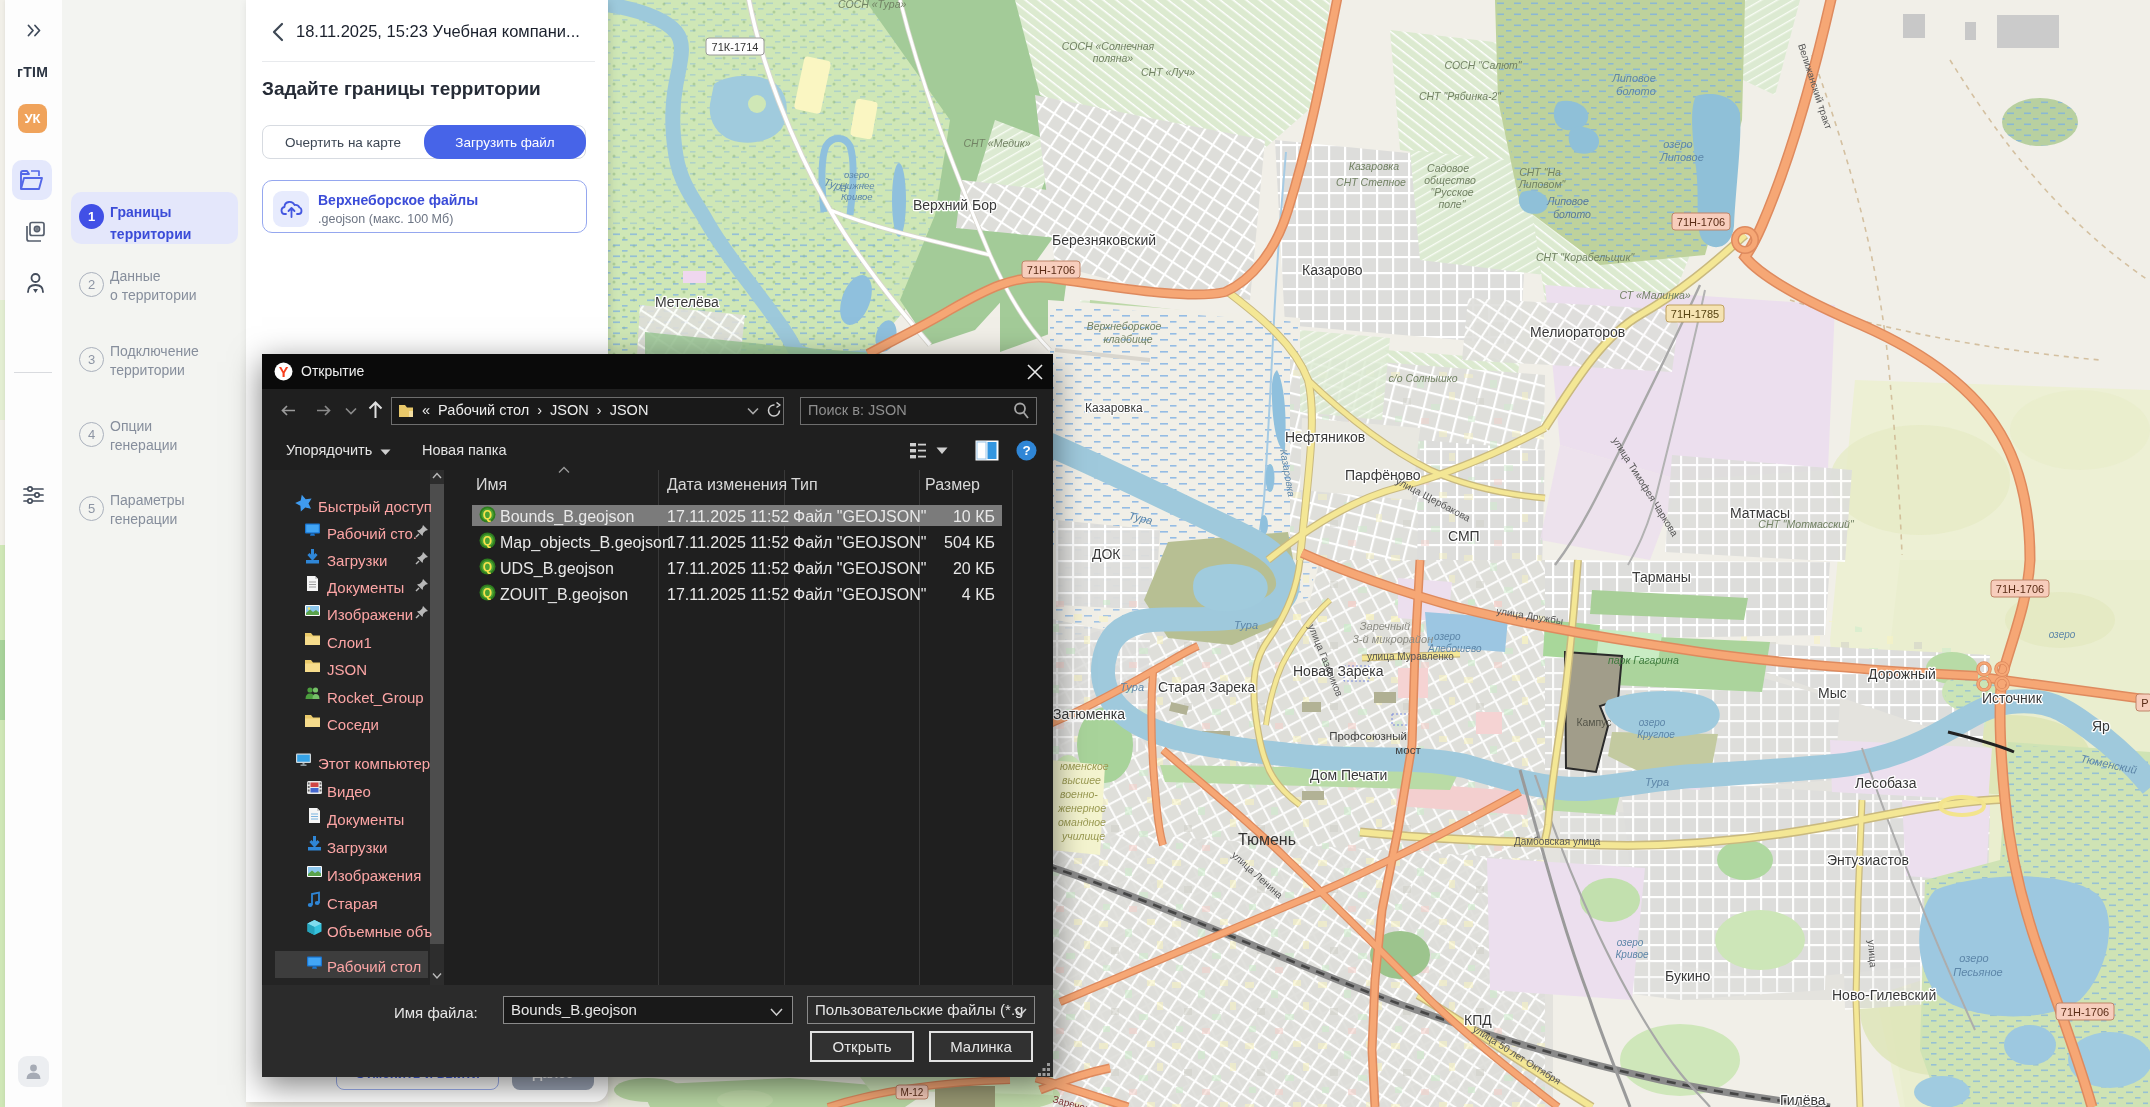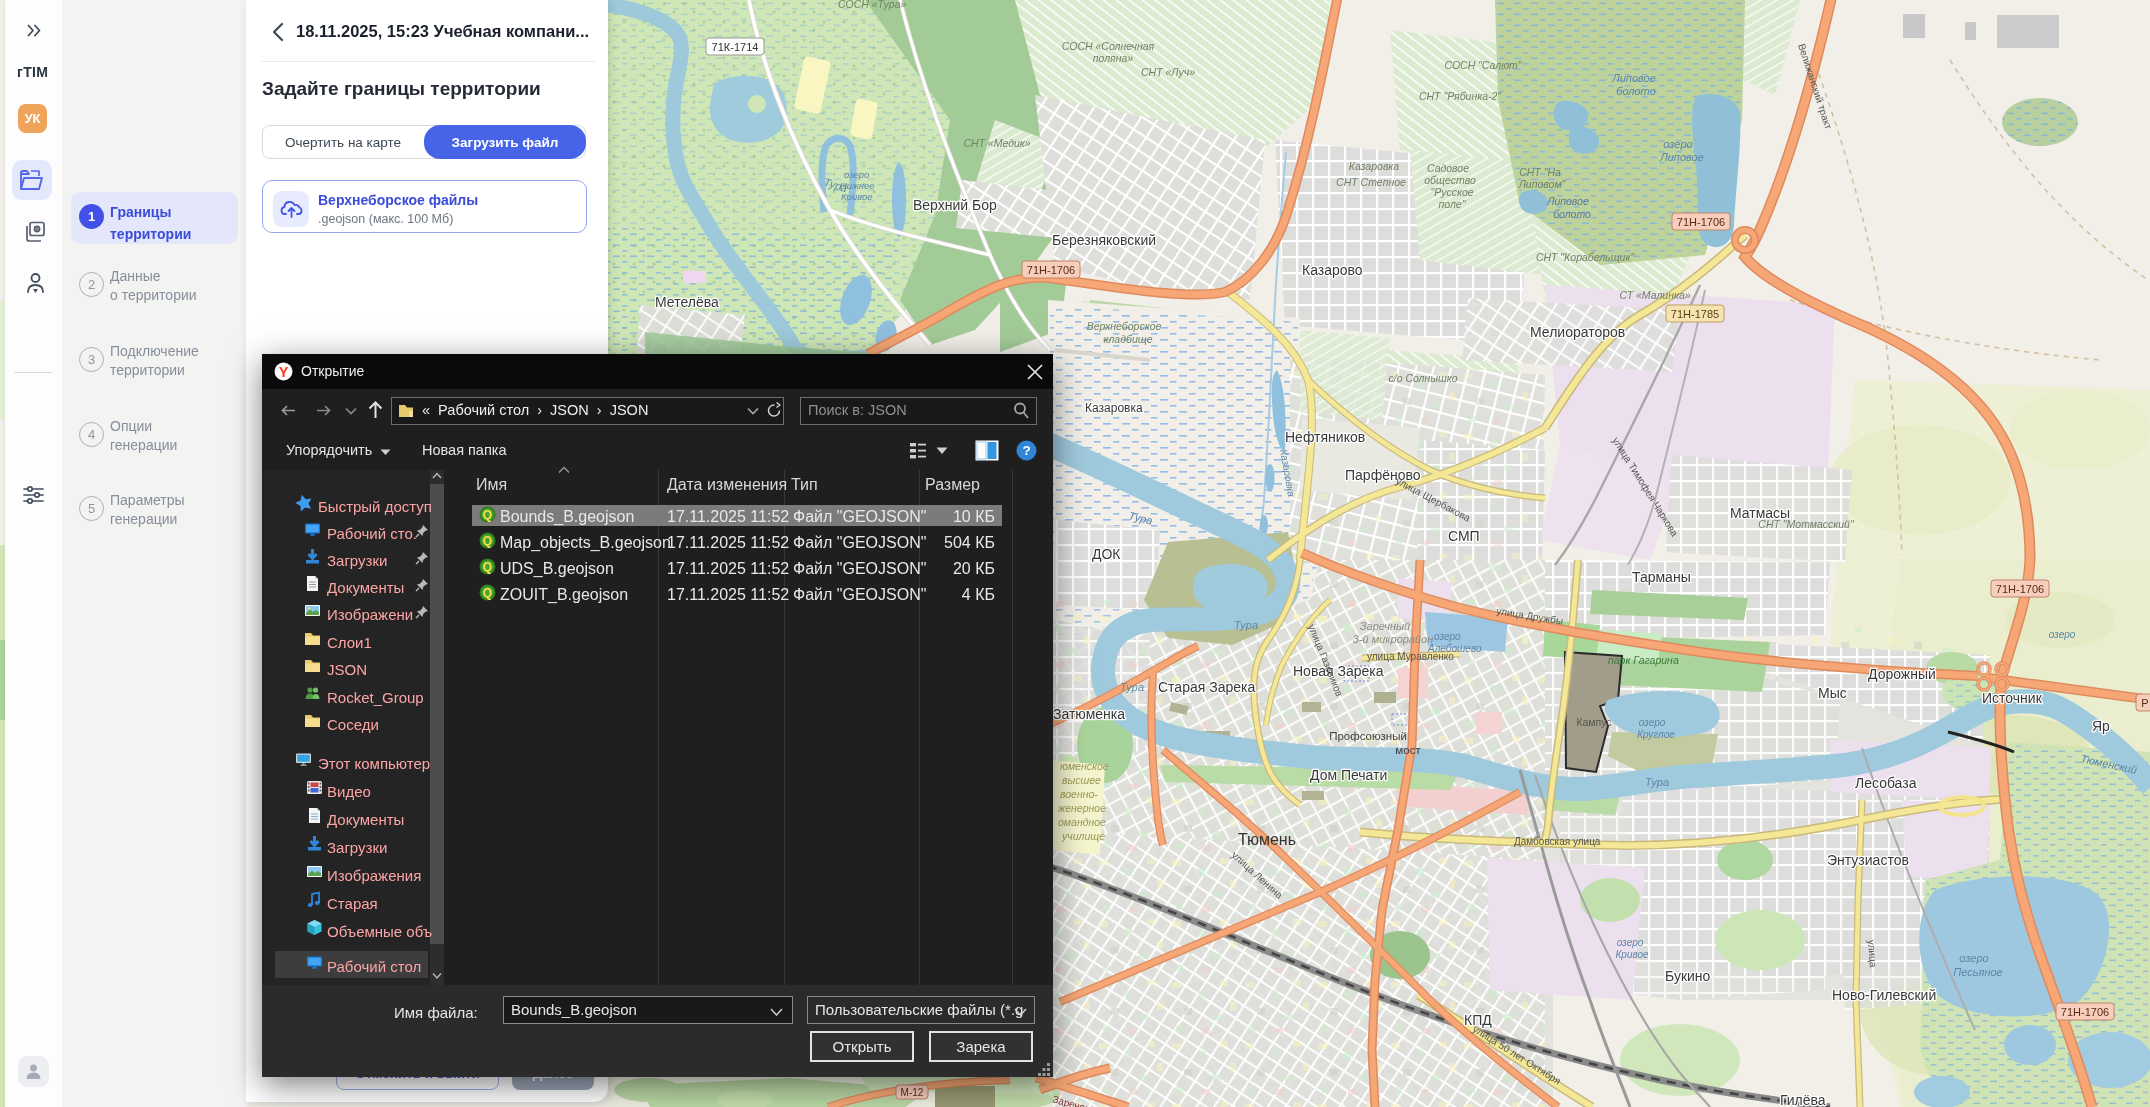--- a/index.html
+++ b/index.html
@@ -582,25 +582,25 @@
       </div>
   <div class="stp" style="top:496px">
         <span class="cir">5</span>
         <span class="stt">Параметры<br>генерации</span>
       </div>
 </div>
 <div id="panel">
   <svg style="position:absolute;left:24px;top:22px" width="16" height="20" viewBox="0 0 16 20">
         <path d="M12,2 L4,10 L12,18" fill="none" stroke="#3d4754" stroke-width="2.2" stroke-linecap="round" stroke-linejoin="round"></path>
       </svg>
-  <div style="position:absolute;left:50px;top:22px;width:310px;font-size:16.5px;font-weight:bold;color:#1a202c;white-space:nowrap;overflow:hidden">18.11.2025, 15:23 Учебная компани...</div>
+  <div style="position:absolute;left:50px;top:22px;width:310px;font-size:16.5px;font-weight:normal;color:#1a202c;white-space:nowrap;overflow:hidden">18.11.2025, 15:23 Учебная компани...</div>
   <div style="position:absolute;left:16px;top:61px;width:333px;height:1px;background:#e8eaed"></div>
   <div style="position:absolute;left:16px;top:78px;font-size:19px;font-weight:bold;color:#252b36">Задайте границы территории</div>
   <div style="position:absolute;left:16px;top:125px;width:324px;height:34px;border:1px solid #d7dbe1;border-radius:8px;box-sizing:border-box"></div>
-  <div style="position:absolute;left:178px;top:125px;width:162px;height:34px;background:#4764e8;border-radius:16px;color:#fff;font-size:13.5px;font-weight:bold;display:flex;align-items:center;justify-content:center">Загрузить файл</div>
+  <div style="position:absolute;left:178px;top:125px;width:162px;height:34px;background:#4764e8;border-radius:16px;color:#fff;font-size:13.5px;font-weight:normal;display:flex;align-items:center;justify-content:center">Загрузить файл</div>
   <div style="position:absolute;left:16px;top:125px;width:162px;height:34px;color:#3d4754;font-size:13.5px;display:flex;align-items:center;justify-content:center">Очертить на карте</div>
   <div style="position:absolute;left:16px;top:180px;width:325px;height:53px;border:1.5px solid #95a7ef;border-radius:10px;box-sizing:border-box"></div>
   <div style="position:absolute;left:27px;top:191px;width:36px;height:36px;background:#e7ebfd;border-radius:9px"></div>
   <svg style="position:absolute;left:34px;top:199px" width="23" height="20" viewBox="0 0 23 20">
         <g fill="none" stroke="#4356e0" stroke-width="1.8" stroke-linecap="round" stroke-linejoin="round">
           <path d="M6,15 L4.5,15 Q1.5,15 1.5,11.5 Q1.5,8.5 4.5,8 Q4.5,3.5 9,3 Q13,2.6 14.5,6 Q18,5.5 19.5,8.5 Q21.5,9 21.5,12 Q21.5,15 18.5,15 L17,15"></path>
           <path d="M11.5,18 L11.5,9.5 M8.5,12 L11.5,9 L14.5,12"></path>
         </g>
       </svg>
   <div style="position:absolute;left:72px;top:192px;font-size:14px;font-weight:bold;color:#3b4cd8">Верхнеборское файлы</div>
@@ -868,21 +868,21 @@
   <svg class="a" style="left:508px;top:654px" width="13" height="8" viewBox="0 0 13 8">
         <path d="M1,1 L6.5,7 L12,1" stroke="#cfcfcf" stroke-width="1.5" fill="none"></path>
       </svg>
   <div class="box" style="left:545px;top:642px;width:228px;height:28px;background:#2b2b2b;border-color:#8a8a8a;overflow:hidden">
         <div style="position:absolute;left:7px;top:4px;font-size:15px;white-space:nowrap">Пользовательские файлы (*.g</div>
       </div>
   <svg class="a" style="left:752px;top:654px" width="13" height="8" viewBox="0 0 13 8">
         <path d="M1,1 L6.5,7 L12,1" stroke="#cfcfcf" stroke-width="1.5" fill="none"></path>
       </svg>
   <div class="a" style="left:548px;top:677px;width:104px;height:31px;border:2px solid #e2e2e2;box-sizing:border-box;background:#313131;font-size:15px;display:flex;align-items:center;justify-content:center">Открыть</div>
-  <div class="a" style="left:667px;top:677px;width:104px;height:31px;border:2px solid #e2e2e2;box-sizing:border-box;background:#313131;font-size:15px;display:flex;align-items:center;justify-content:center">Зарека</div>
+  <div class="a" style="left:667px;top:677px;width:104px;height:31px;border:2px solid #e2e2e2;box-sizing:border-box;background:#313131;font-size:15px;display:flex;align-items:center;justify-content:center">Малинка</div>
   <svg class="a" style="left:776px;top:709px" width="13" height="13" viewBox="0 0 13 13">
         <g fill="#9a9a9a">
           <rect x="9" y="0" width="3" height="3"></rect>
           <rect x="9" y="5" width="3" height="3"></rect>
           <rect x="9" y="10" width="3" height="3"></rect>
           <rect x="4.5" y="5" width="3" height="3"></rect>
           <rect x="4.5" y="10" width="3" height="3"></rect>
           <rect x="0" y="10" width="3" height="3"></rect>
         </g>
       </svg>

